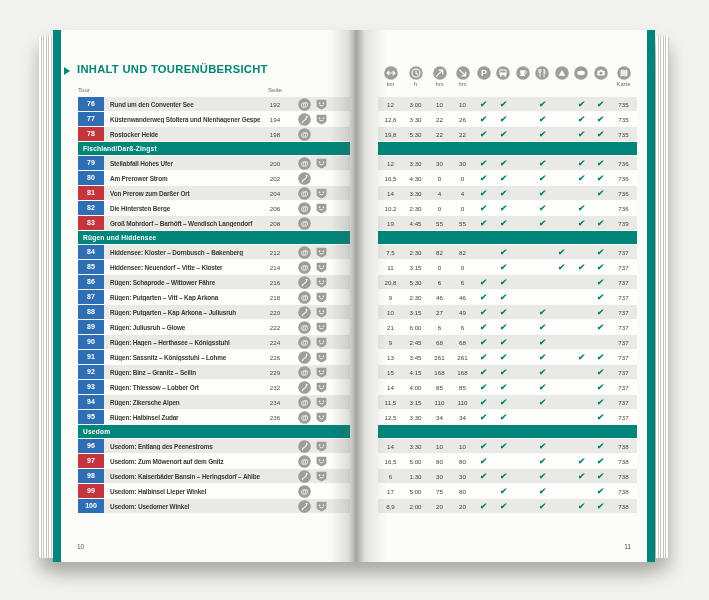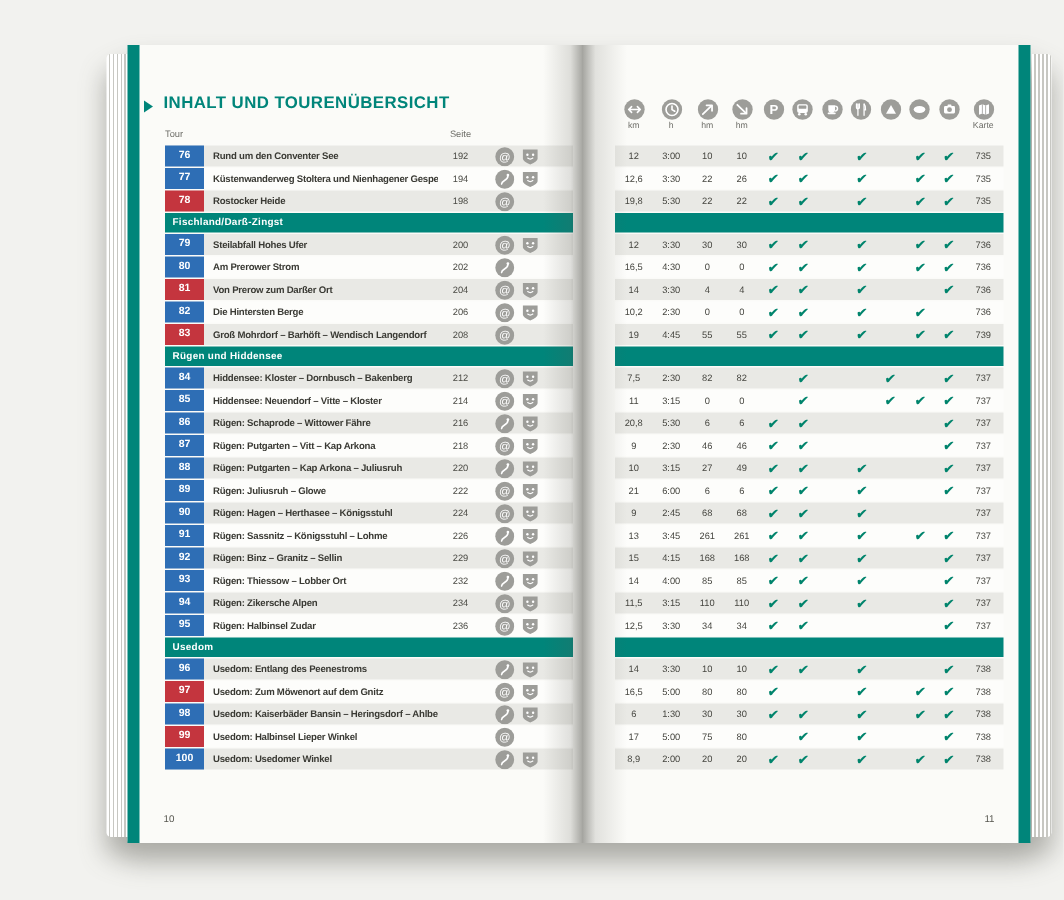--- a/index.html
+++ b/index.html
@@ -1,19 +1,19 @@
 <!DOCTYPE html>
 <html><head>
 <meta charset="utf-8">
 <style>
   html,body{margin:0;padding:0;width:709px;height:600px;background:#f2f2ef;overflow:hidden;
     font-family:"Liberation Sans",sans-serif;}
   .scene{position:relative;width:709px;height:600px;}
   .book{position:absolute;left:39px;top:28px;width:630px;height:542px;
-    filter:drop-shadow(0 12px 9px rgba(70,70,60,.42));margin-left:32px;}
+    filter:drop-shadow(0 12px 9px rgba(70,70,60,.42));}
   .stack{position:absolute;top:8px;bottom:12px;
     background:repeating-linear-gradient(to right,#ffffff 0,#ffffff 1.6px,#c7c7c2 1.6px,#c7c7c2 2.6px);}
   .stack.sl{left:0;width:16px;border-radius:3px 0 0 3px;}
   .stack.sr{right:0;width:13px;border-radius:0 3px 3px 0;}
   .page{position:absolute;top:2px;bottom:8px;background:#fbfbf8;}
   .page.pl{left:14px;width:303px;border-radius:2px 0 0 2px;}
   .page.pr{left:317px;width:299px;border-radius:0 2px 2px 0;}
   .page.pl::after{content:"";position:absolute;right:0;top:0;bottom:0;width:26px;pointer-events:none;z-index:6;
     background:linear-gradient(to right,rgba(90,90,82,0) 0%,rgba(90,90,82,.18) 70%,rgba(55,55,48,.42) 100%);}
   .page.pr::after{content:"";position:absolute;left:0;top:0;bottom:0;width:30px;pointer-events:none;z-index:6;

